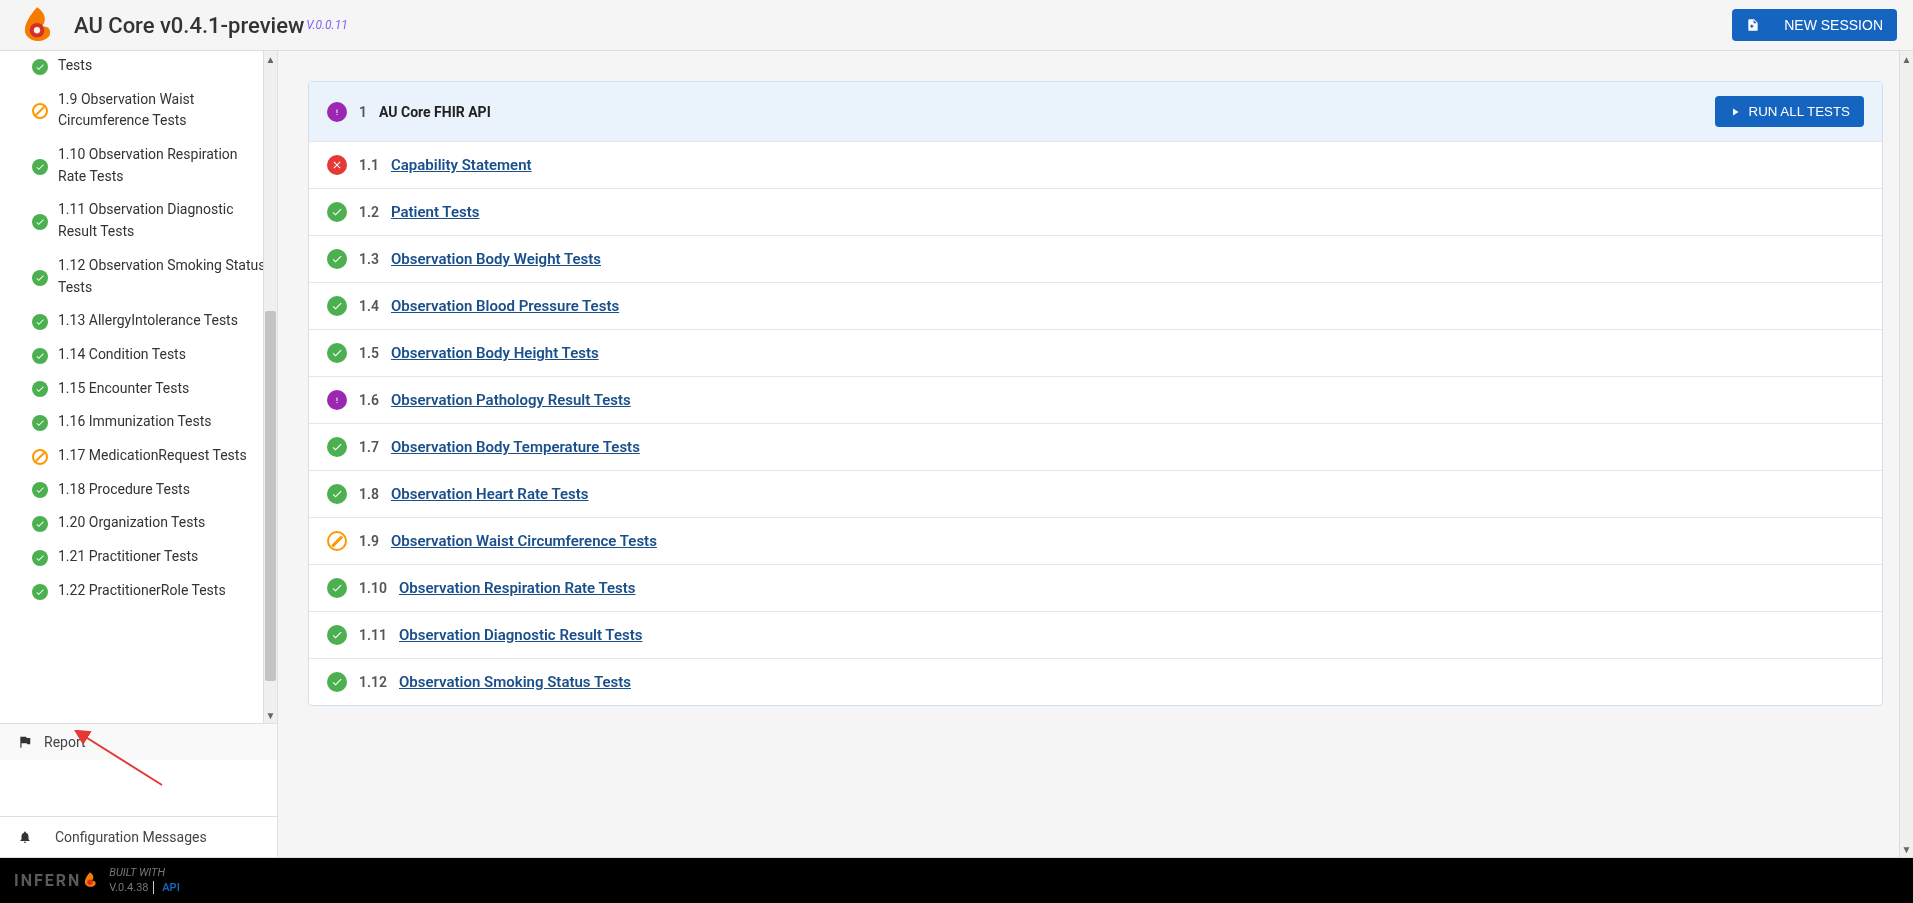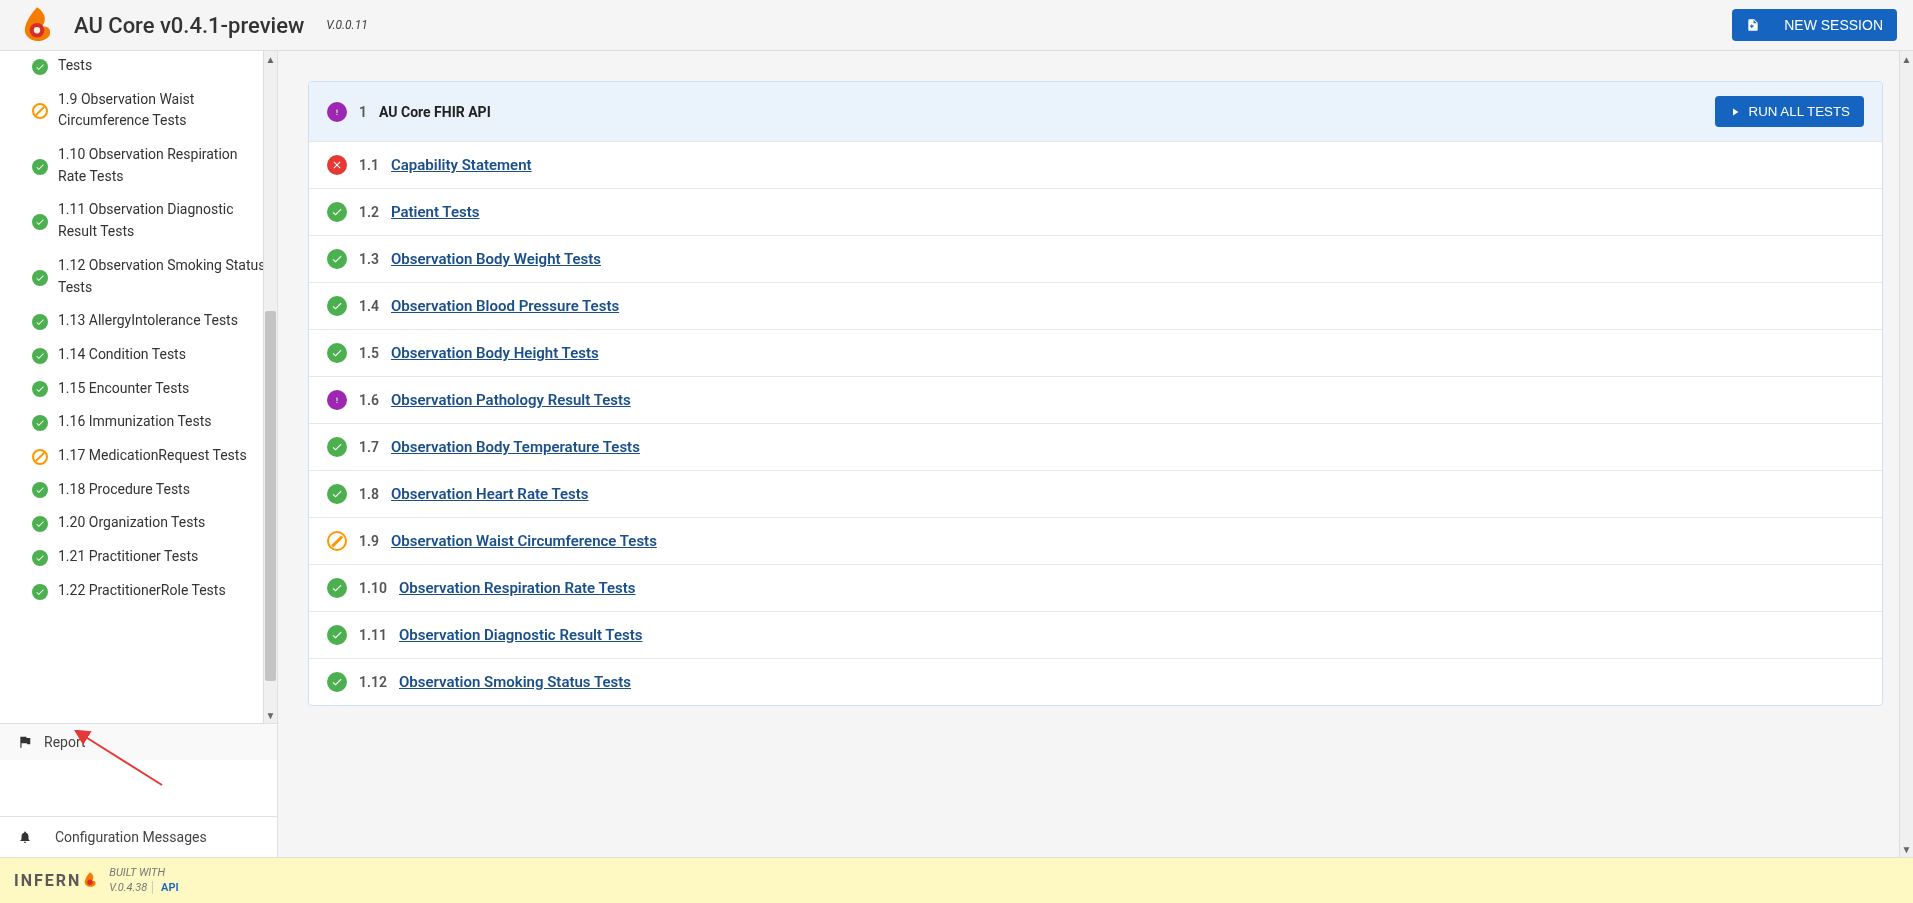--- a/index.html
+++ b/index.html
@@ -3,21 +3,21 @@
 <meta charset="utf-8">
 <style>
   * { box-sizing: border-box; margin: 0; padding: 0; }
   body { font-family: -apple-system, Roboto, "Helvetica Neue", Arial, sans-serif; font-size: 14px; color: #212121; background: #f5f5f5; overflow: hidden; }
   .app { display: flex; flex-direction: column; height: 903px; width: 1913px; }
 
   
   .header { height: 51px; background: #f5f5f5; border-bottom: 1px solid #ddd; display: flex; align-items: center; padding: 0 16px; }
   .logo { width: 42px; height: 42px; margin-right: 16px; position: relative; }
   .title { font-size: 22px; font-weight: 500; color: #333; }
-  .subver { font-size: 12px; color: #404040; font-style: italic; margin-left: 22px; }
+  .subver { font-size: 12px; color: #8b5cf6; font-style: italic; margin-left: 2px; }
   .spacer { flex: 1; }
   .btn-primary { background: #1565c0; color: #fff; border: none; border-radius: 4px; padding: 8px 14px; font-size: 14px; font-weight: 500; display: flex; align-items: center; gap: 24px; cursor: pointer; }
 
   
   .body { flex: 1; display: flex; overflow: hidden; }
 
   
   .sidebar { width: 278px; background: #fff; border-right: 1px solid #e0e0e0; display: flex; flex-direction: column; position: relative; }
   .sidebar-list { flex: 1; overflow-y: hidden; padding: 4px 0; position: relative; }
   .sidebar-item { display: flex; align-items: center; padding: 6px 10px 6px 32px; cursor: pointer; gap: 10px; }
@@ -52,21 +52,21 @@
 
   .test-row { padding: 13px 18px; border-top: 1px solid #e6e6e6; display: flex; align-items: center; gap: 12px; }
   .test-row .idx { color: #555; font-weight: 600; font-size: 14px; }
   .test-row .name { color: #1a4f8b; font-weight: 600; font-size: 15px; text-decoration: underline; cursor: pointer; }
   .main-status { width: 20px; height: 20px; border-radius: 50%; display: flex; align-items: center; justify-content: center; flex-shrink: 0; }
   .main-status svg { width: 12px; height: 12px; }
   .main-skip { border: 2.5px solid #ff9800; position: relative; }
   .main-skip::after { content: ""; position: absolute; width: 14px; height: 2.5px; background: #ff9800; transform: rotate(-45deg); }
 
   
-  .footer { height: 46px; border-top: 1px solid #e0e0e0; background: #fef9c3; display: flex; align-items: center; padding: 0 14px; gap: 10px; }
+  .footer { height: 46px; border-top: 1px solid #e0e0e0; background: #000000; display: flex; align-items: center; padding: 0 14px; gap: 10px; }
   .footer-logo-text { font-size: 16px; font-weight: 700; letter-spacing: 2px; color: #5a5a5a; }
   .footer-meta { font-size: 11px; color: #777; line-height: 1.3; }
   .footer-api { color: #1565c0; font-weight: 600; border-left: 1px solid #ccc; padding-left: 8px; margin-left: 2px; cursor: pointer; }
 
   .main-scroll-track { position: absolute; top: 0; right: 0; bottom: 0; width: 14px; background: #f0f0f0; border-left: 1px solid #ddd; }
 </style>
 </head>
 <body>
 
 <div class="app">
@@ -365,17 +365,17 @@
 
   <div class="footer">
     <span class="footer-logo-text">
       <span>INFERN</span><svg style="display:inline;vertical-align:-3px;" width="18" height="18" viewBox="0 0 40 40">
           <path d="M20 3 C28 8 30 16 24 22 C30 20 34 24 32 30 C28 36 16 38 10 30 C6 24 10 14 20 3 Z" fill="#f57c00"></path>
           <circle cx="20" cy="25" r="6" fill="#d32f2f"></circle>
         </svg>
     </span>
     <div class="footer-meta">
       <div style="font-style:italic;">BUILT WITH</div>
-      <div><span style="font-style:italic;">V.0.4.38</span> <span class="footer-api">API</span></div>
+      <div><span style="">V.0.4.38</span> <span class="footer-api">API</span></div>
     </div>
   </div>
 
 </div>
 
 </body></html>

